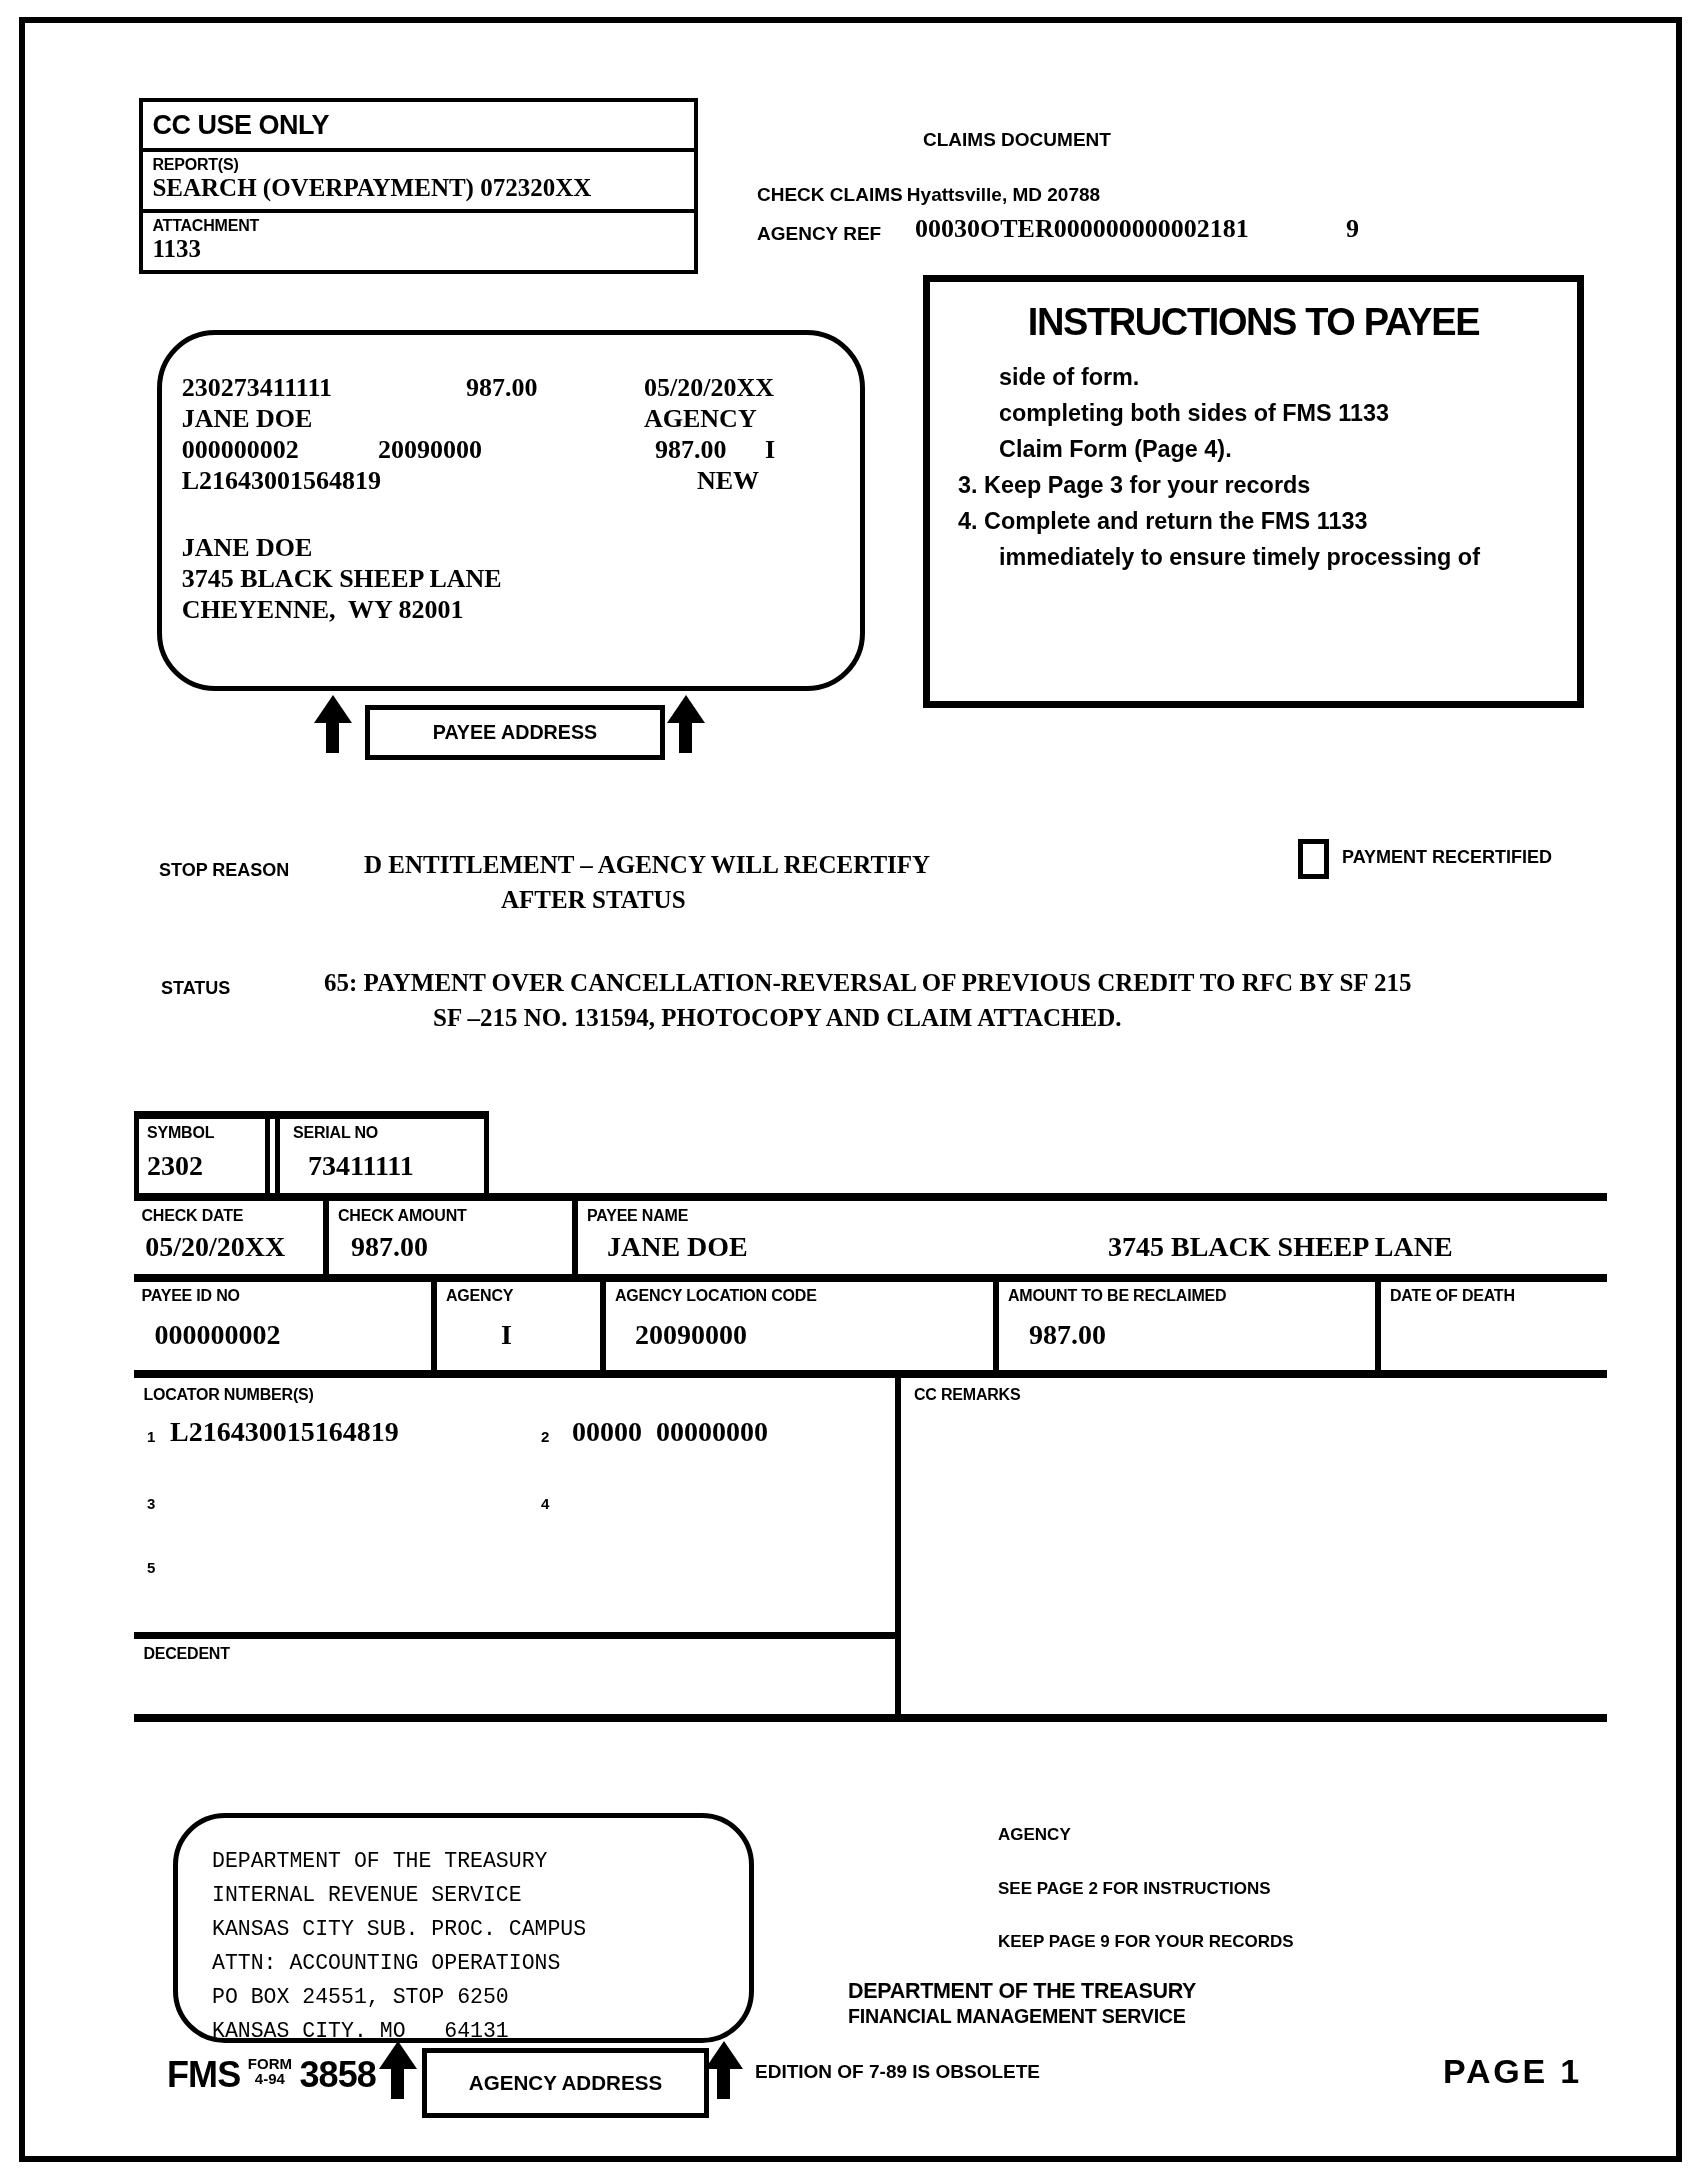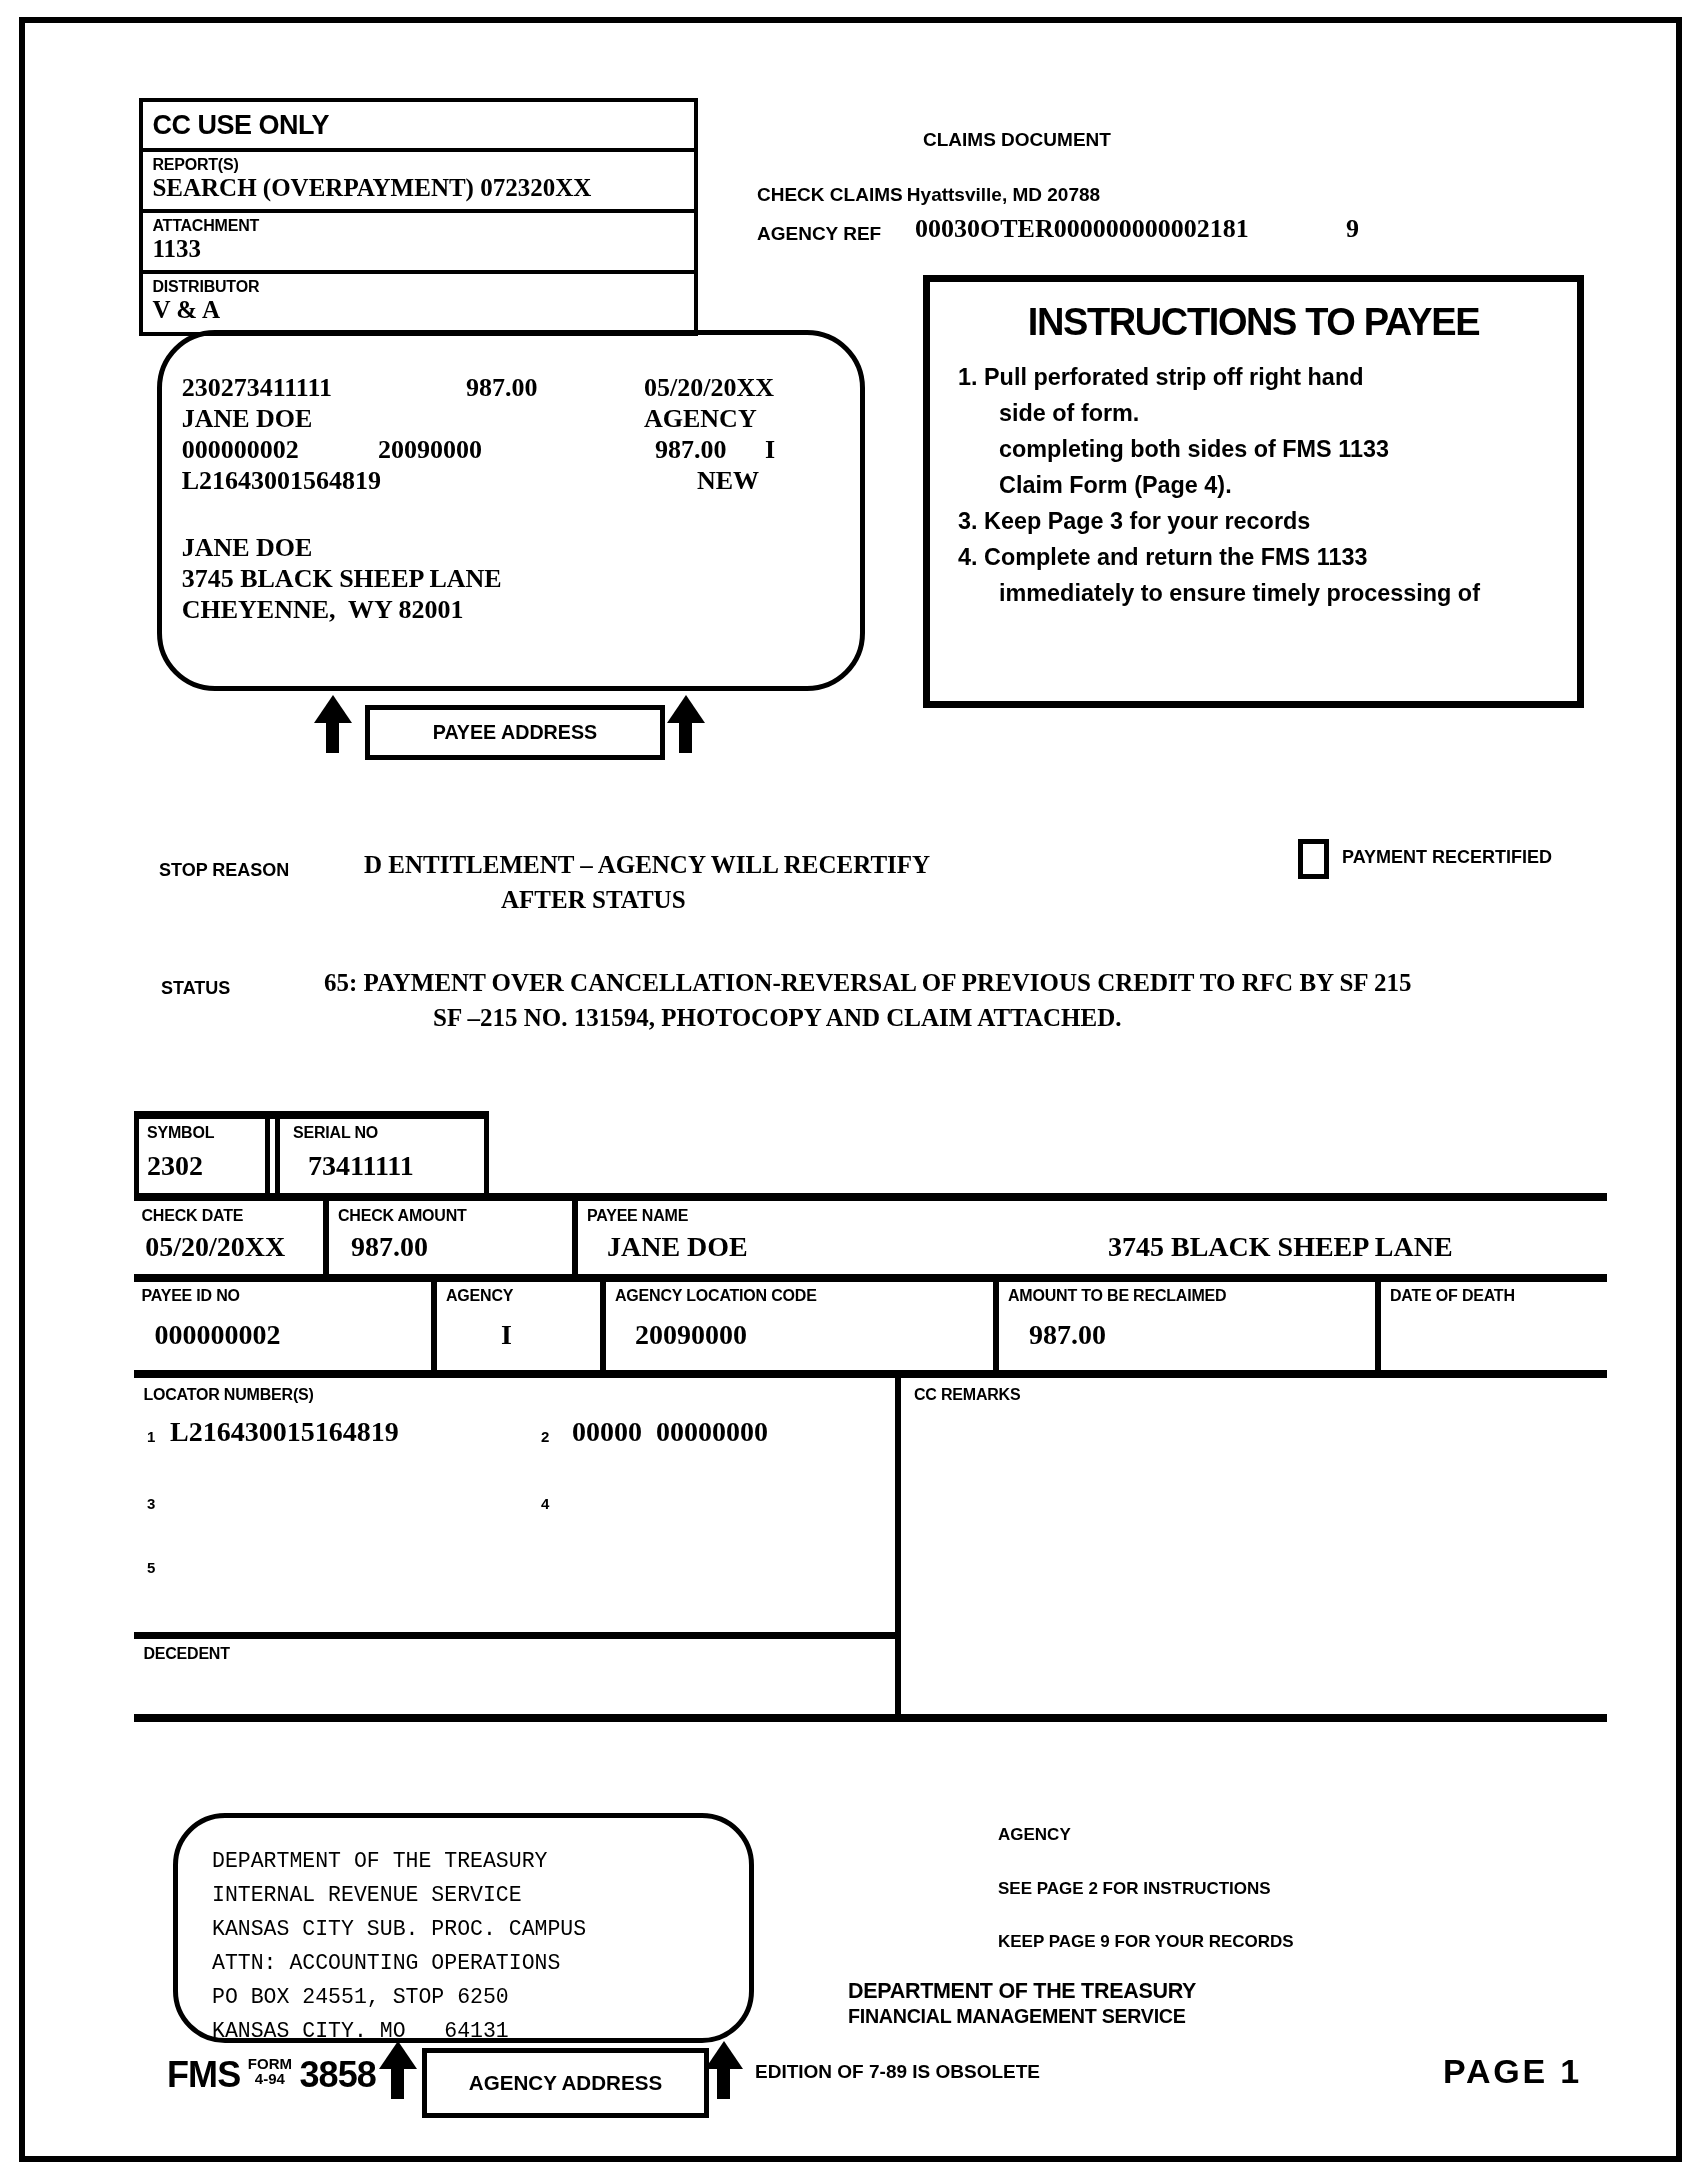--- a/index.html
+++ b/index.html
@@ -61,39 +61,34 @@
   <div class="cc-box">
     <div class="cc-title">CC USE ONLY</div>
     <div class="cc-row">
       <div class="lbl">REPORT(S)</div>
       <div class="serif">SEARCH (OVERPAYMENT) 072320XX</div>
     </div>
     <div class="cc-row">
       <div class="lbl">ATTACHMENT</div>
       <div class="serif">1133</div>
     </div>
-    <div class="cc-row">
-      <div class="lbl">DISTRIBUTOR</div>
-      <div class="serif">V &amp; A</div>
-    </div>
   </div>
 
   <div class="abs lbl-lg" style="left:923px; top:129px;">CLAIMS DOCUMENT</div>
   <div class="abs" style="left:757px; top:184px;">
     <span class="lbl-lg">CHECK CLAIMS</span>
     <span class="lbl-lg" style="font-weight:bold;">Hyattsville, MD 20788</span>
   </div>
   <div class="abs lbl-lg" style="left:757px; top:223px;">AGENCY REF</div>
   <div class="abs serif" style="left:915px; top:214px;">00030OTER000000000002181</div>
   <div class="abs serif" style="left:1346px; top:214px;">9</div>
 
   <div class="ins-box">
     <div class="ins-title">INSTRUCTIONS TO PAYEE</div>
     <div class="ins-list">
-      <div class="ins-line">1. Pull perforated strip off right hand</div>
       <div class="ins-line ins-cont">side of form.</div>
       <div class="ins-line ins-cont">completing both sides of FMS 1133</div>
       <div class="ins-line ins-cont">Claim Form (Page 4).</div>
       <div class="ins-line">3. Keep Page 3 for your records</div>
       <div class="ins-line">4. Complete and return the FMS 1133</div>
       <div class="ins-line ins-cont">immediately to ensure timely processing of</div>
     </div>
   </div>
 
   <div class="payee-box">

